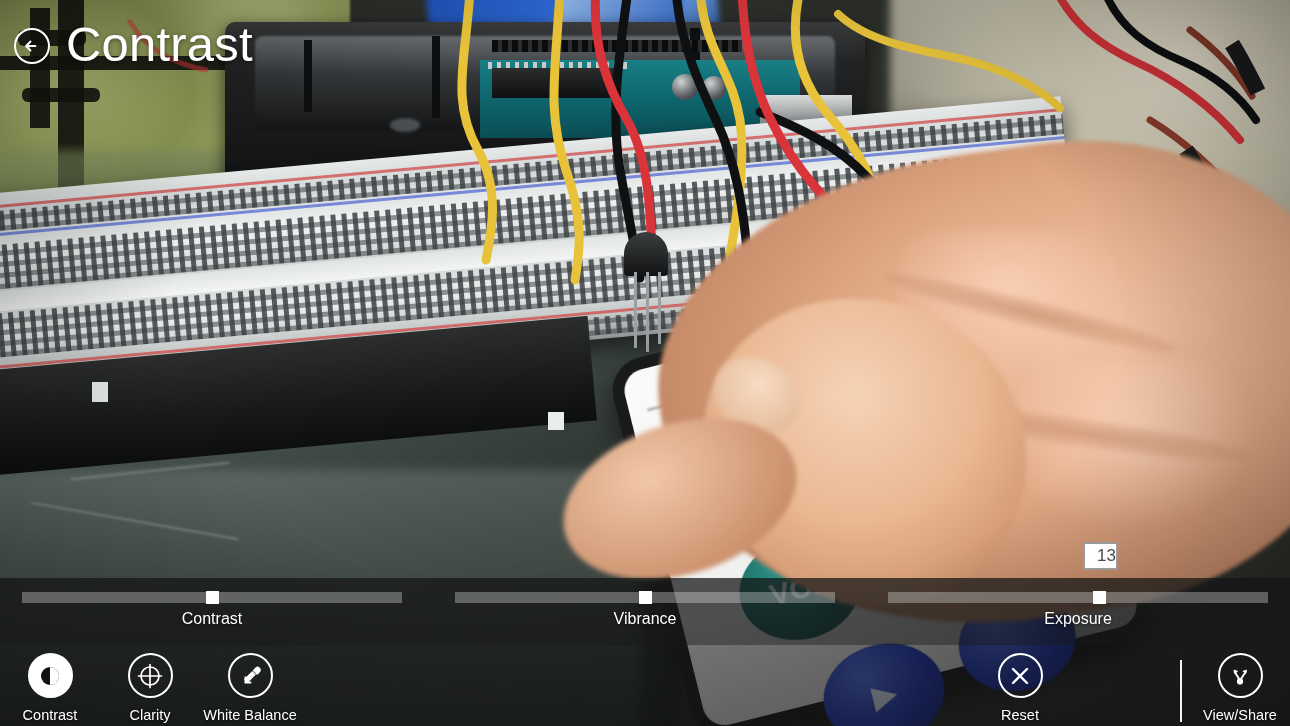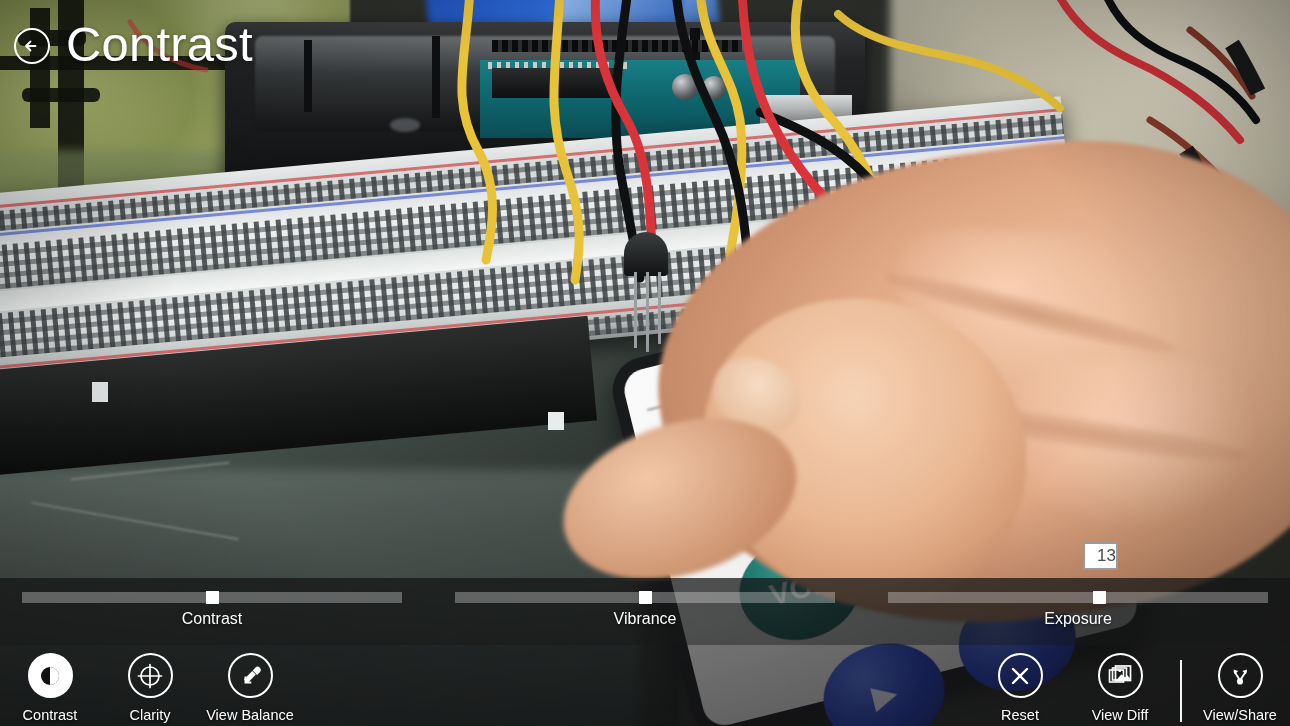--- a/index.html
+++ b/index.html
@@ -339,44 +339,32 @@
     </div>
 
     <div class="cmd" style="left:198px;">
       <div class="ring">
         <svg width="28" height="28" viewBox="0 0 28 28">
           <path d="M19.5 5.5 a3.2 3.2 0 0 1 4.6 4.4 l-3.0 3.0 -4.4-4.4 z" fill="#ffffff"></path>
           <path d="M16.3 9.0 L19.9 12.6 L11.6 20.9 L8.0 17.3 Z" fill="#ffffff"></path>
           <path d="M9.5 15.5 V20.5 H14.3" fill="none" stroke="#ffffff" stroke-width="2" stroke-linecap="square"></path>
         </svg>
       </div>
-      <div class="cap">View Balance</div>
+      <div class="cap">White Balance</div>
     </div>
 
     <div class="cmd" style="left:968px;">
       <div class="ring">
         <svg width="26" height="26" viewBox="0 0 26 26">
           <path d="M6 6 L20 20 M20 6 L6 20" stroke="#ffffff" stroke-width="2.4" stroke-linecap="round"></path>
         </svg>
       </div>
       <div class="cap">Reset</div>
     </div>
 
-    <div class="cmd" style="left:1068px;">
-      <div class="ring">
-        <svg width="28" height="26" viewBox="0 0 28 26">
-          <rect x="3.5" y="7" width="14" height="12" fill="none" stroke="#ffffff" stroke-width="1.6"></rect>
-          <rect x="6.5" y="5" width="14" height="12" fill="none" stroke="#ffffff" stroke-width="1.6"></rect>
-          <rect x="9.5" y="3" width="15" height="14.5" fill="none" stroke="#ffffff" stroke-width="1.7"></rect>
-          <circle cx="13.8" cy="7.6" r="1.5" fill="#ffffff"></circle>
-          <path d="M10.3 17 L15.5 11.2 L19 14.6 L21.3 12.2 L24.2 15.4 L24.2 17.2 Z" fill="#ffffff"></path>
-        </svg>
-      </div>
-      <div class="cap">View Diff</div>
-    </div>
 
     <div class="cmd" style="left:1188px;">
       <div class="ring">
         <svg width="28" height="26" viewBox="0 0 28 26">
           <path d="M14 17.5 L8.2 8.0" stroke="#ffffff" stroke-width="1.9"></path>
           <path d="M14 17.5 L20.2 8.0" stroke="#ffffff" stroke-width="1.9"></path>
           <path d="M7.6 6.4 L12.2 8.0 L8.6 11.2 Z" fill="#ffffff"></path>
           <path d="M21.0 6.4 L16.4 8.0 L20.0 11.2 Z" fill="#ffffff"></path>
           <circle cx="14" cy="18.4" r="3.1" fill="#ffffff"></circle>
         </svg>

